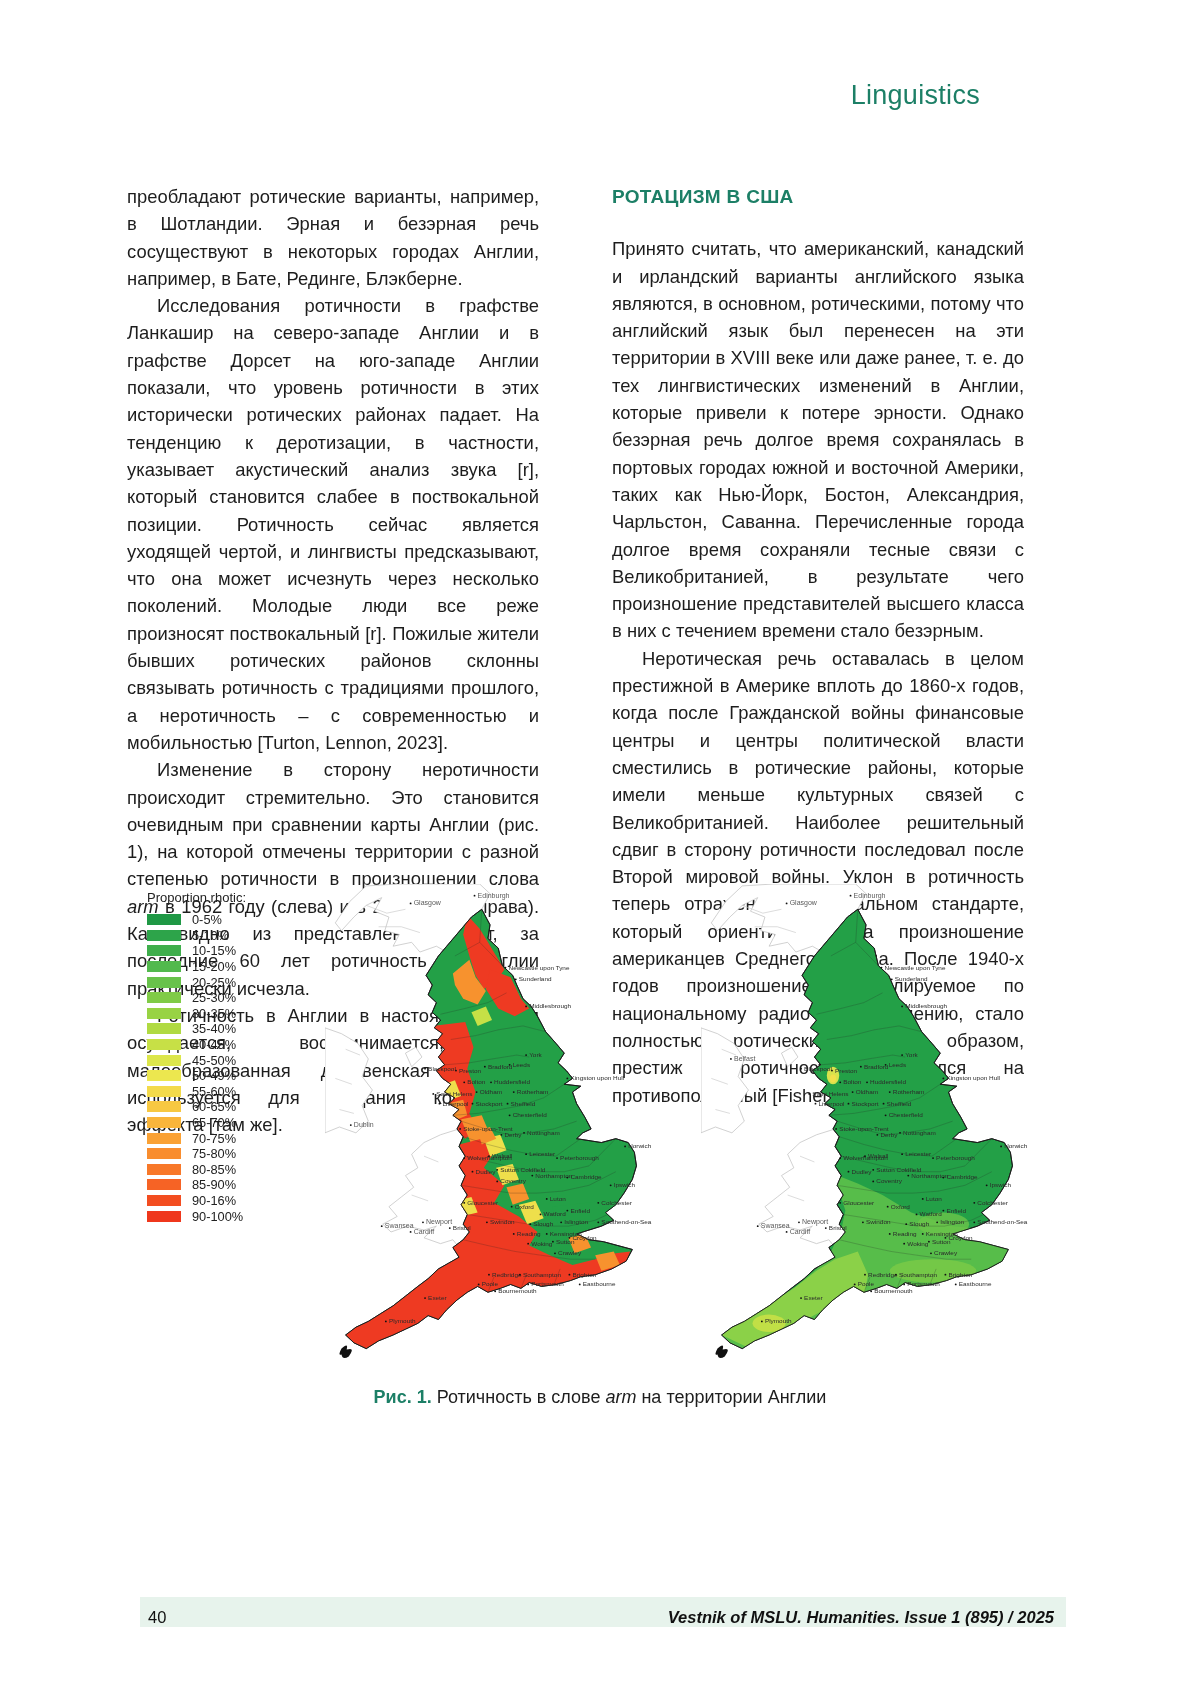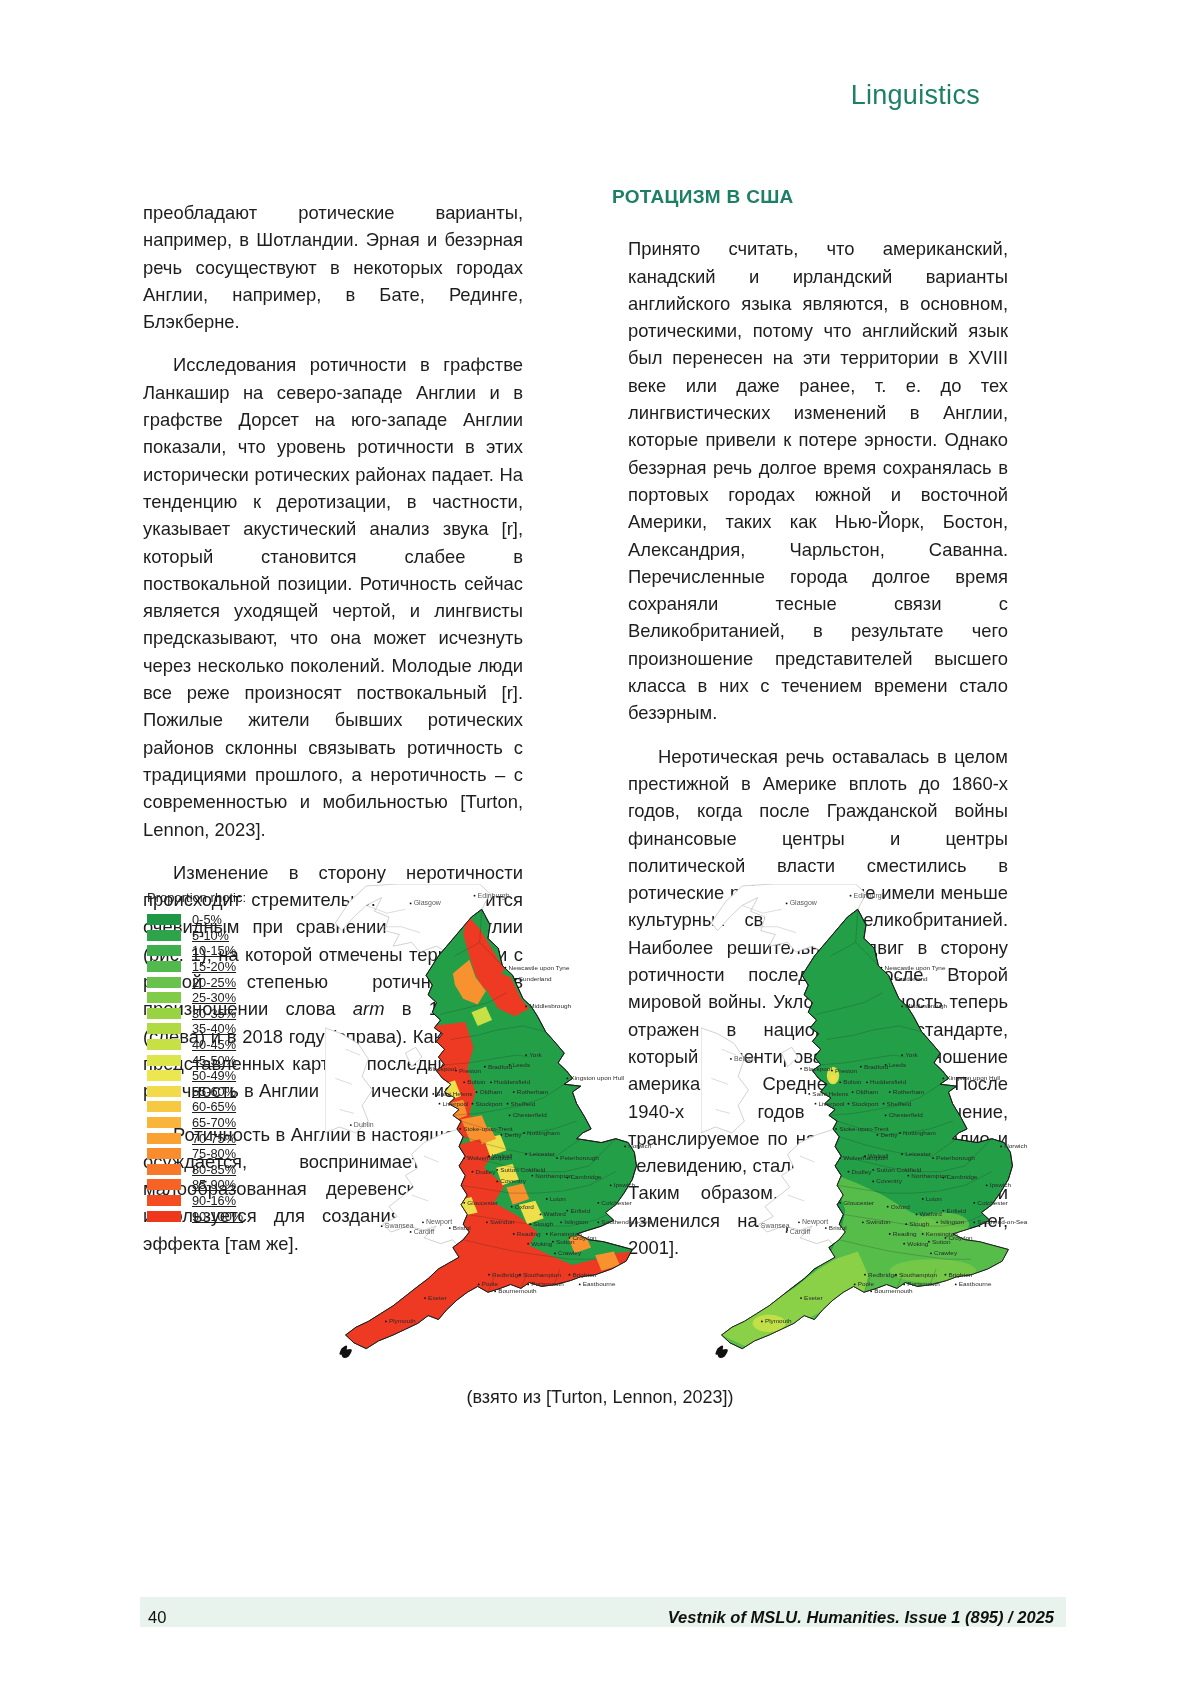--- a/index.html
+++ b/index.html
@@ -4,28 +4,28 @@
 <style>
   html,body{margin:0;padding:0;}
   body{width:1200px;height:1697px;position:relative;background:#ffffff;
        font-family:"Liberation Sans",sans-serif;color:#1d1d1d;overflow:hidden;}
   .header{position:absolute;top:80px;left:127px;width:853px;text-align:right;
           font-size:27px;color:#1c7f66;letter-spacing:.3px;}
   .col{position:absolute;top:183px;width:412px;font-size:18.4px;line-height:27.3px;
        text-align:justify;color:#1d1d1d;}
   #left-col{left:127px;}
   #right-col{left:612px;}
-  .col p{margin:16px;}
+  .col p{margin:0;}
   .col p.indent{text-indent:30px;}
   .section-heading{color:#1c7f66;font-weight:bold;font-size:19px;margin:0 0 25px 0;
        letter-spacing:.3px;text-align:left;}
   .figure{position:absolute;top:884px;left:127px;width:946px;height:486px;}
   .legend{position:absolute;left:20px;top:6px;}
   .legend-title{font-size:13px;color:#222;margin:0 0 7px 0;}
-  .legend-row{display:flex;align-items:center;height:15.6px;text-decoration:underline;}
+  .legend-row{display:flex;align-items:center;height:15.6px;}
   .legend-swatch{width:34px;height:11px;margin-right:11px;flex:0 0 auto;}
   .legend-label{font-size:12.8px;color:#222;white-space:nowrap;}
   .map{position:absolute;top:0;height:486px;}
   #map-left{left:198px;width:330px;}
   #map-right{left:574px;width:330px;}
   .caption{position:absolute;top:1383px;left:127px;width:946px;text-align:center;
        font-size:18px;line-height:28px;color:#1d1d1d;}
   .caption .cap-label{color:#1c7f66;font-weight:bold;}
   .footer{position:absolute;top:1597px;left:140px;width:926px;height:30px;
        background:#e7f3ec;display:flex;justify-content:space-between;align-items:flex-end;
@@ -455,21 +455,23 @@
           <text x="100" y="428" class="city">Exeter</text>
           <circle cx="59" cy="450" r="0.9" fill="#111"></circle>
           <text x="62" y="452" class="city">Plymouth</text>
           <circle cx="29" cy="180" r="0.9" fill="#111"></circle>
           <text x="32" y="182" class="city gray">Belfast</text>
         </g>
     </svg>
   </div>
 
   <div class="caption">
-    <div>(взято из [Turton, Lennon, 2023])</div>
+    <div>
+      <span class="cap-label">Рис. 1.</span><span> Ротичность в слове <i>arm</i> на территории Англии</span>
+    </div>
   </div>
 
   <div class="footer">
     <span class="pageno">40</span>
     <span class="journal">Vestnik of MSLU. Humanities. Issue 1 (895) / 2025</span>
   </div>
 
 </div>
 
 </body></html>

